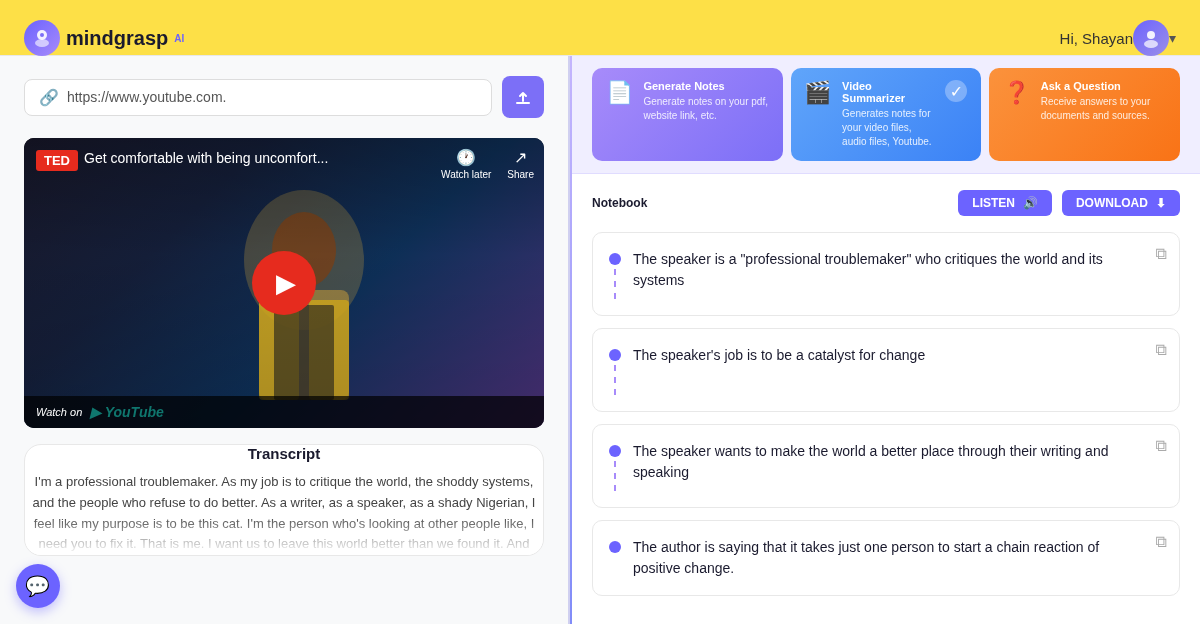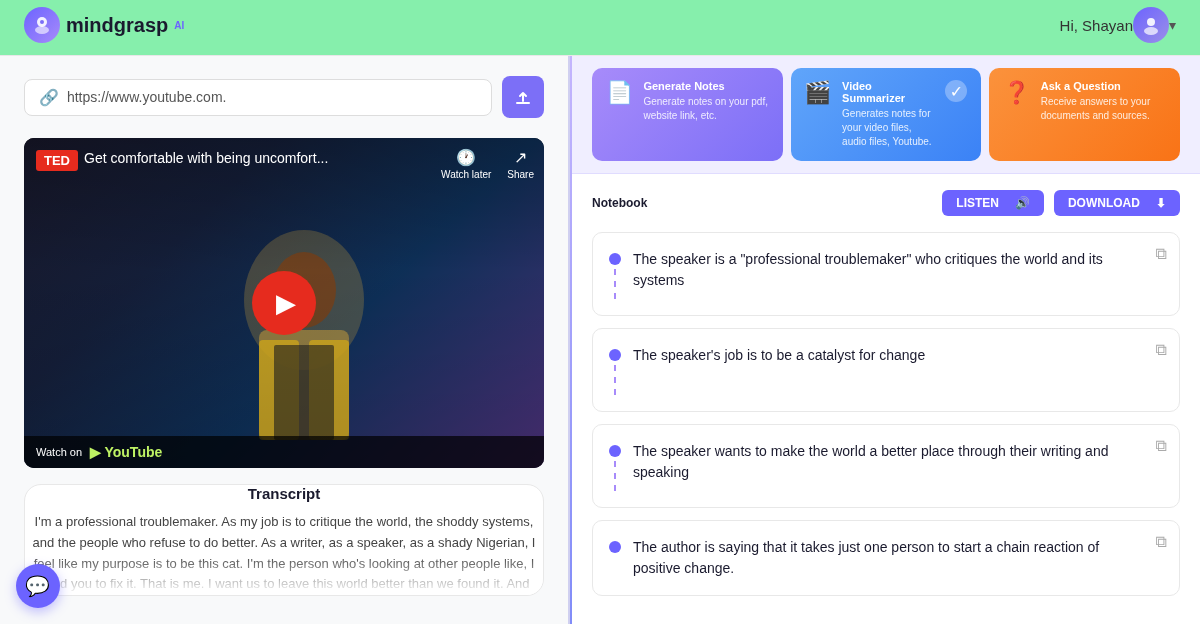--- a/index.html
+++ b/index.html
@@ -1,21 +1,21 @@
 <!DOCTYPE html>
 <html><head>
   <meta charset="utf-8">
   <style>
     * { box-sizing: border-box; margin: 0; padding: 0; }
     body { font-family: -apple-system, BlinkMacSystemFont, 'Segoe UI', sans-serif; background: #f8f9fa; width: 1200px; height: 624px; overflow: hidden; display: flex; flex-direction: column; }
 
     
     .header {
-      display: flex; align-items: flex-end; justify-content: space-between;
-      padding: 12px 24px; background: #86efac; border-bottom: 1px solid #e8e8e8;
+      display: flex; align-items: flex-start; justify-content: space-between;
+      padding: 20px 24px; background: #fde047; border-bottom: 1px solid #e8e8e8;
       height: 56px; flex-shrink: 0;
     }
     .logo-area { display: flex; align-items: center; gap: 6px; }
     .logo-circle {
       width: 36px; height: 36px; border-radius: 50%;
       background: linear-gradient(135deg, #6c63ff, #a78bfa);
       display: flex; align-items: center; justify-content: center;
       color: white; font-size: 18px; font-weight: bold;
     }
     .logo-text { font-size: 20px; font-weight: 700; color: #1a1a2e; }
@@ -54,21 +54,21 @@
       width: 42px; height: 42px; display: flex; align-items: center; justify-content: center;
       cursor: pointer; color: white; font-size: 18px;
     }
 
     
     .video-container {
       border-radius: 10px; overflow: hidden; margin-bottom: 16px;
       position: relative; background: #000;
     }
     .video-thumb {
-      width: 100%; height: 330px; position: relative; overflow: hidden;
+      width: 100%; height: 290px; position: relative; overflow: hidden;
     }
     .video-bg {
       width: 100%; height: 100%;
       background: linear-gradient(135deg, #1a1a2e 0%, #16213e 30%, #0f3460 60%, #533483 100%);
       position: absolute; top: 0; left: 0;
     }
     .video-overlay {
       position: absolute; top: 0; left: 0; right: 0; bottom: 0;
       background: linear-gradient(
         180deg,
@@ -99,24 +99,24 @@
     .play-btn {
       position: absolute; top: 50%; left: 50%; transform: translate(-50%, -50%);
       width: 64px; height: 64px; background: #e62b1e; border-radius: 50%;
       display: flex; align-items: center; justify-content: center;
       cursor: pointer;
     }
     .play-icon { color: white; font-size: 26px; margin-left: 4px; }
     .youtube-bar {
       position: absolute; bottom: 0; left: 0; right: 0;
       background: rgba(0,0,0,0.7); padding: 8px 12px;
-      display: flex; align-items: center; gap: 8px;
+      display: flex; align-items: center; gap: 8px; font-style: italic;
     }
     .watch-on { color: white; font-size: 11px; }
-    .yt-logo { color: #bef264; font-size: 14px; font-weight: bold; }
+    .yt-logo { color: #0f766e; font-size: 14px; font-weight: bold; }
 
     
     .transcript-box {
       background: #fff; border-radius: 17px; padding: 0;
       border: 1px solid #e8e8e8; max-height: 145px; overflow: hidden;
       position: relative;
       text-align: center;
     }
     .transcript-title { font-size: 15px; font-weight: 700; color: #1a1a2e; margin-bottom: 10px; }
     .transcript-text { font-size: 13px; color: #444; line-height: 1.6; }
@@ -149,21 +149,21 @@
 
     
     .notebook-area { flex: 1; overflow-y: auto; padding: 16px 20px; }
     .notebook-header {
       display: flex; align-items: center; justify-content: space-between;
       margin-bottom: 16px;
     }
     .notebook-title { font-size: 12px; font-weight: 700; color: #1a1a2e; }
     .notebook-actions { display: flex; gap: 10px; }
     .action-btn {
-      display: flex; align-items: center; gap: 16px;
+      display: flex; align-items: center; gap: 8px;
       padding: 6px 14px; border-radius: 6px; border: none;
       font-size: 12px; font-weight: 600; cursor: pointer;
     }
     .listen-btn { background: #6c63ff; color: white; }
     .download-btn { background: #6c63ff; color: white; }
 
     
     .note-card {
       background: #fff; border: 1px solid #e8e8e8; border-radius: 10px;
       padding: 16px 44px 16px 16px; margin-bottom: 12px;

